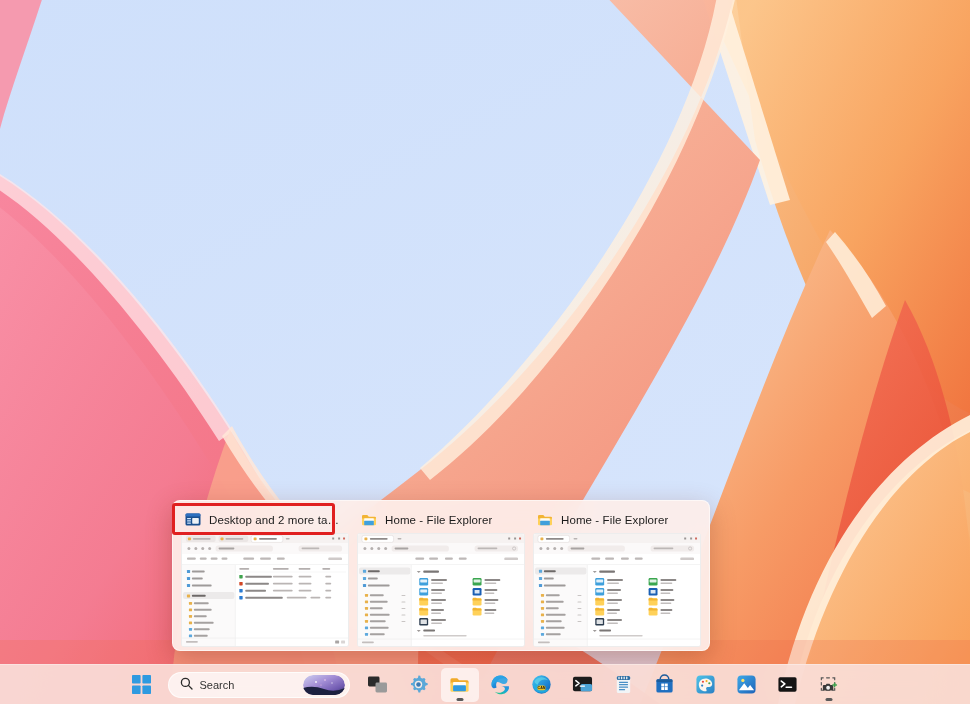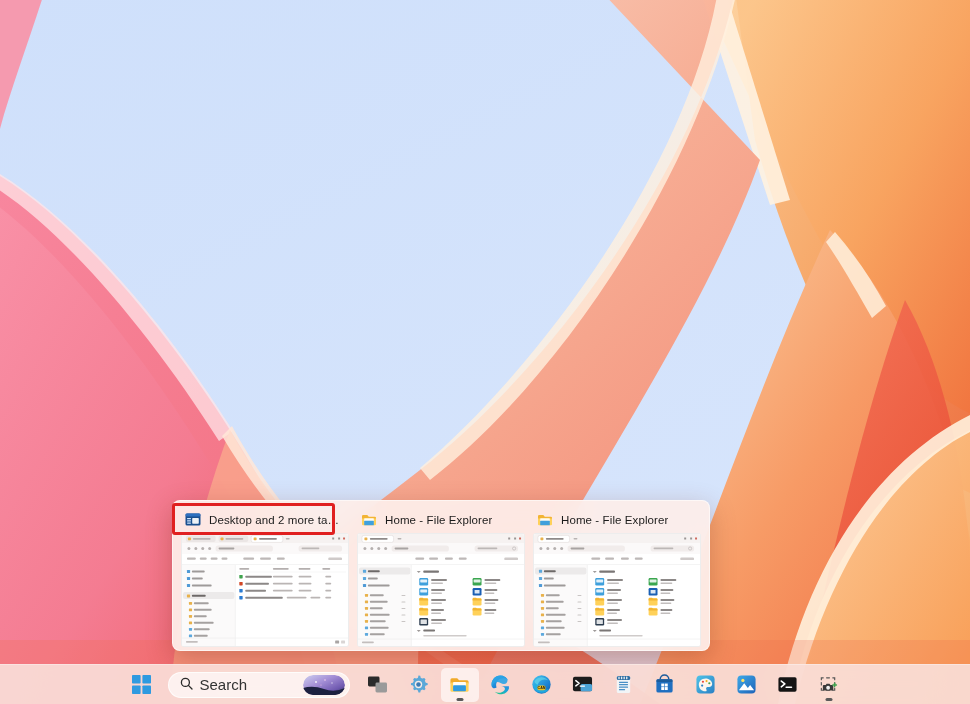--- a/index.html
+++ b/index.html
@@ -124,21 +124,21 @@
     border: 1px solid rgba(255,255,255,0.8);
     border-radius: 14px;
     display: flex;
     align-items: center;
     gap: 7px;
     padding: 0 4px 0 11px;
     margin: 0 6px 0 4px;
     overflow: hidden;
   }
   #search-label {
-    font-size: 15px;
+    font-size: 11px;
     color: #333;
     flex: 1;
   }
   #copilot-badge {
     width: 42px; height: 20px;
     border-radius: 11px;
     flex: none;
     overflow: hidden;
   }
   #copilot-badge svg { display:block; width:42px; height:20px; }

